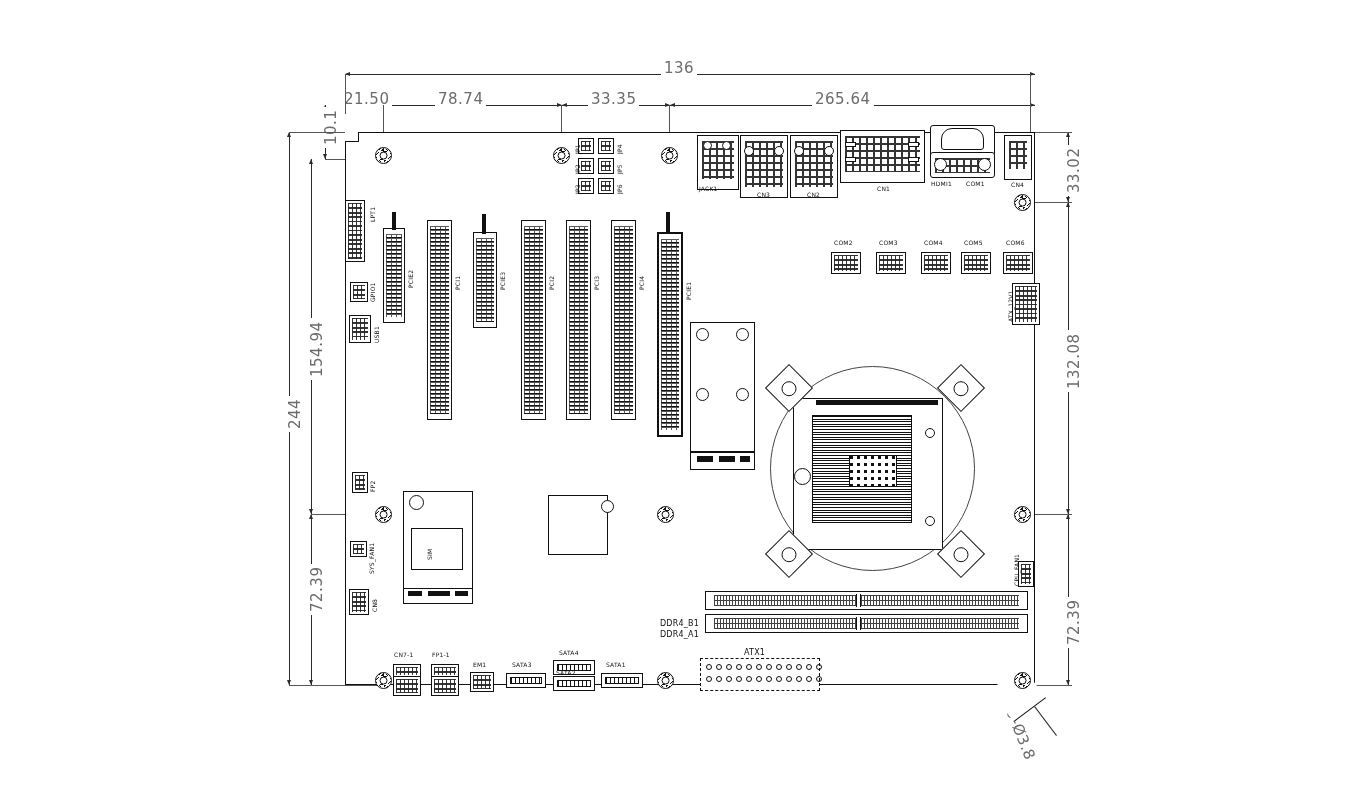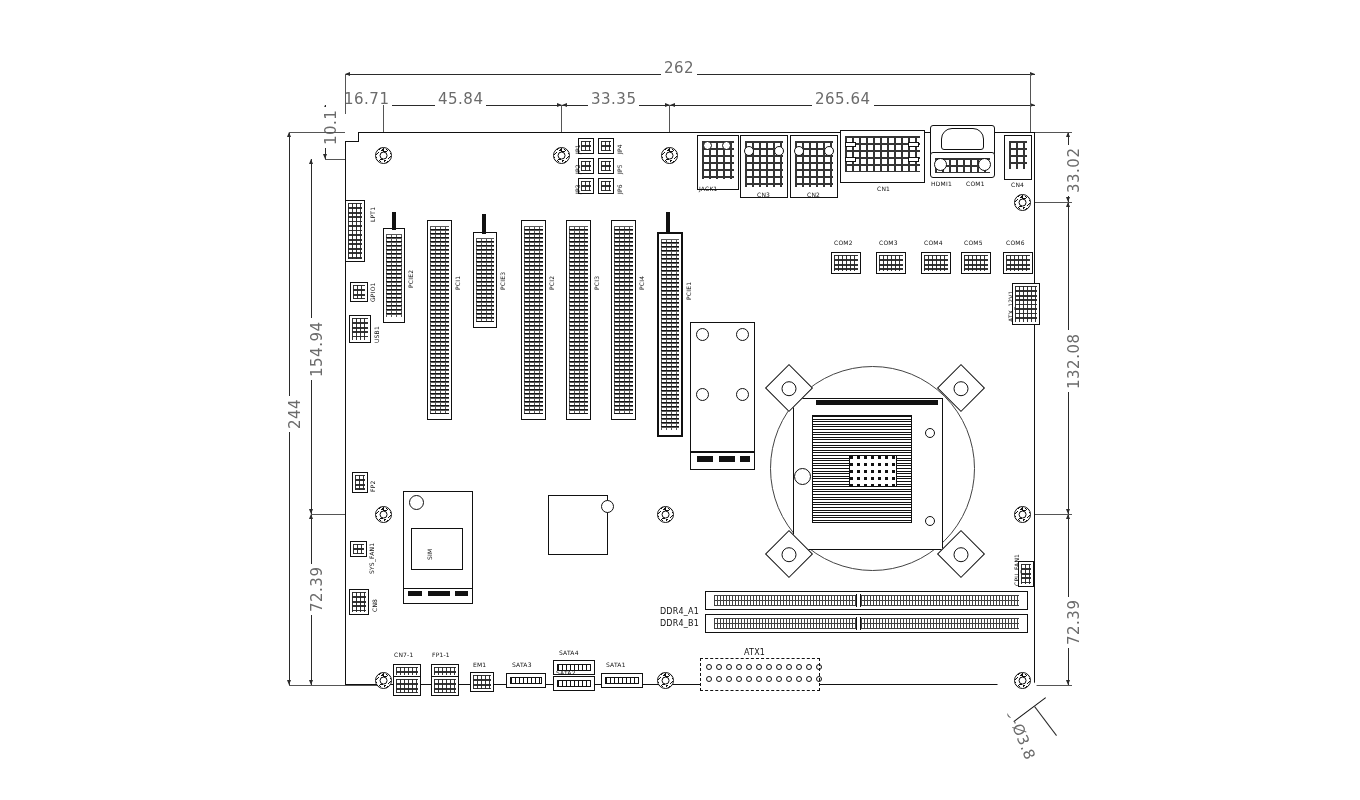--- a/index.html
+++ b/index.html
@@ -284,34 +284,34 @@
   .blk { position: absolute; background: #111; }
 </style>
 </head>
 <body>
 
 <div id="root">
 
   <div class="dimline h" style="left:345px; top:74px; width:690px;"></div>
   <div class="tick left" style="left:345px; top:71.5px;"></div>
   <div class="tick" style="left:1030px; top:71.5px;"></div>
-  <div class="dimtext" style="left:661px; top:59px;">262</div>
+  <div class="dimtext" style="left:661px; top:59px;">136</div>
 
   <div class="dimline h" style="left:345px; top:105px; width:690px;"></div>
   <div class="tick left" style="left:345px; top:102.5px;"></div>
   <div class="tick" style="left:378px; top:102.5px;"></div>
   <div class="tick left" style="left:384px; top:102.5px;"></div>
   <div class="tick" style="left:557px; top:102.5px;"></div>
   <div class="tick left" style="left:562px; top:102.5px;"></div>
   <div class="tick" style="left:665px; top:102.5px;"></div>
   <div class="tick left" style="left:670px; top:102.5px;"></div>
   <div class="tick" style="left:1030px; top:102.5px;"></div>
 
-  <div class="dimtext" style="left:341px; top:90px;">16.71</div>
-  <div class="dimtext" style="left:435px; top:90px;">45.84</div>
+  <div class="dimtext" style="left:341px; top:90px;">21.50</div>
+  <div class="dimtext" style="left:435px; top:90px;">78.74</div>
   <div class="dimtext" style="left:588px; top:90px;">33.35</div>
   <div class="dimtext" style="left:812px; top:90px;">265.64</div>
 
   <div class="dimline v thin" style="left:383px; top:105px; height:52px;"></div>
   <div class="dimline v thin" style="left:561px; top:105px; height:52px;"></div>
   <div class="dimline v thin" style="left:669px; top:105px; height:52px;"></div>
   <div class="dimline v thin" style="left:1030px; top:74px; height:620px;"></div>
   <div class="dimline v thin" style="left:345px; top:74px; height:40px;"></div>
 
   <div class="dimline v" style="left:325px; top:105px; height:54px;"></div>
@@ -592,21 +592,21 @@
 
   <div class="hdr" style="left:1018px; top:561px; width:16px; height:26px;">
       <div class="pins"></div>
     </div>
   <div class="lbl v sm" style="left:1014px; top:586px;">CPU_FAN1</div>
 
   <div class="dimm" style="left:705px; top:591px; width:323px; height:19px;">
     <div class="contacts"></div>
     <div class="notch" style="left:150px;"></div>
   </div>
-  <div class="lbl md" style="left:660px; top:608px;text-align:center;">DDR4_A1</div>
+  <div class="lbl md" style="left:660px; top:631px;text-align:center;">DDR4_A1</div>
 
   <div class="dimm" style="left:705px; top:614px; width:323px; height:19px;">
     <div class="contacts"></div>
     <div class="notch" style="left:150px;"></div>
   </div>
   <div class="lbl md" style="left:660px; top:620px;">DDR4_B1</div>
 
   <div id="atx1" style="left:700px; top:658px; width:120px; height:33px;"></div>
   <div class="circrow" style="left:706px; top:664px;">
     <span></span>

